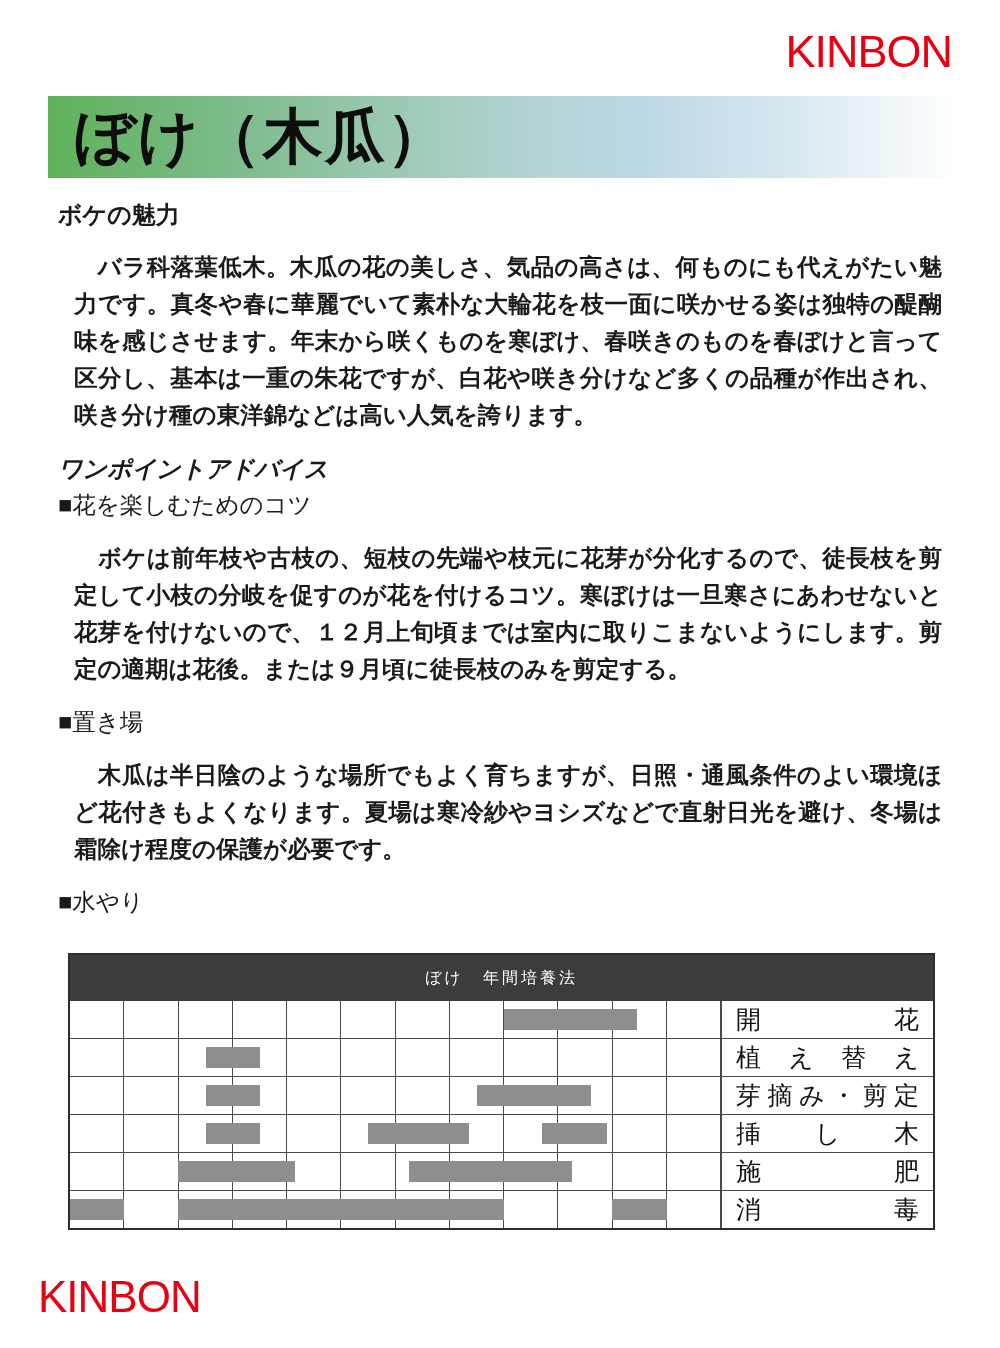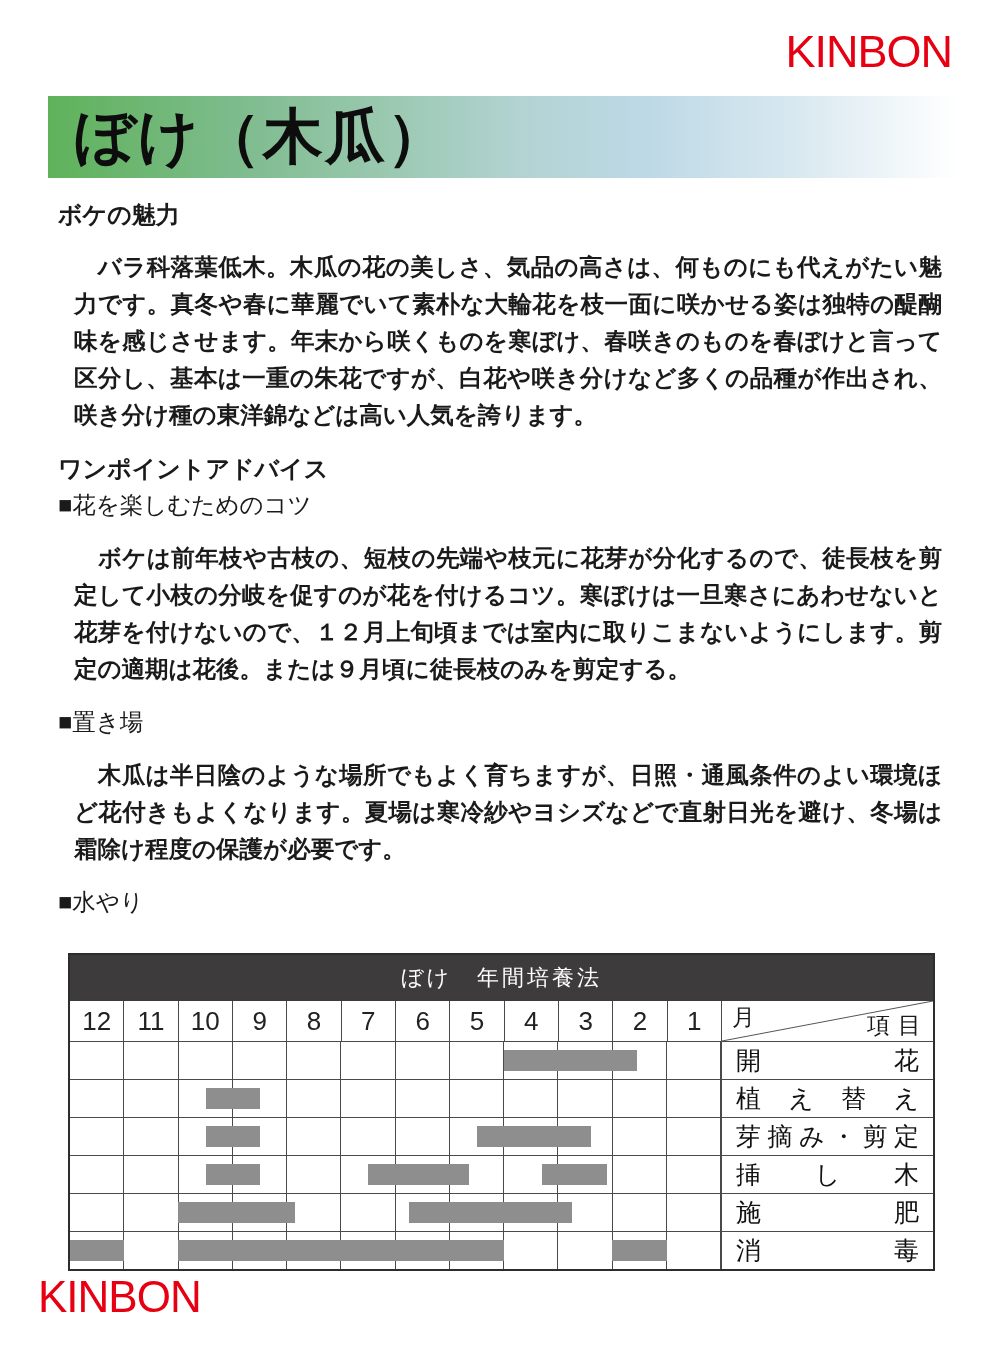--- a/index.html
+++ b/index.html
@@ -15,25 +15,25 @@
 
   .banner{position:absolute;top:96px;left:48px;width:910px;height:82px;box-sizing:border-box;
     background:linear-gradient(90deg,#5fb25a 0%,#7cbb8b 20%,#9cc9b2 38%,#b2d3d2 52%,#bdd9e6 66%,#d8e8f0 82%,#ffffff 100%);
     display:flex;align-items:center;padding-left:26px;}
   .banner h1{margin:0;font-family:"Liberation Serif","DejaVu Serif",serif;font-weight:700;font-size:60px;color:#0d0d0d;letter-spacing:2px;}
 
   .content{position:absolute;top:196px;left:58px;width:900px;font-size:23.5px;line-height:37px;}
   .content h2{font-size:24px;font-weight:700;margin:0;line-height:37px;}
   .content .sub{line-height:37px;}
   .content p{margin:16px;text-align:justify;font-weight:bold;}
-  .advice-h{margin-top:40px;}
+  .advice-h{margin-top:40px;font-style:italic;}
   .item-h{line-height:37px;}
 
   .gtable{position:absolute;top:953px;left:68px;width:867px;border:2px solid #2d2d2d;box-sizing:border-box;background:#fff;}
-  .ttitle{background:var(--thead);color:#ffffff;height:46px;display:flex;align-items:center;justify-content:center;font-size:22px;letter-spacing:3px;}
+  .ttitle{background:var(--thead);color:#ffffff;height:46px;display:flex;align-items:center;justify-content:center;font-size:16px;letter-spacing:3px;}
   .thead{display:flex;height:40px;border-bottom:1px solid var(--grid);}
   .months{display:flex;width:75.43%;}
   .mcell{flex:1;border-right:1px solid var(--grid);display:flex;align-items:center;justify-content:center;font-size:26px;color:#222;}
   .mcell:last-child{border-right:none;}
   .corner{width:24.57%;border-left:1px solid var(--grid);position:relative;box-sizing:border-box;}
   .corner svg{position:absolute;left:0;top:0;width:100%;height:100%;display:block;}
   .c-tl{position:absolute;left:10px;top:1px;font-size:23px;}
   .c-br{position:absolute;right:4px;bottom:0;font-size:23px;letter-spacing:8px;}
 
   .trow{display:flex;height:37px;border-bottom:1px solid var(--grid);}
@@ -64,43 +64,20 @@
         <div class="item-h">■花を楽しむためのコツ</div>
         <p>　ボケは前年枝や古枝の、短枝の先端や枝元に花芽が分化するので、徒長枝を剪定して小枝の分岐を促すのが花を付けるコツ。寒ぼけは一旦寒さにあわせないと花芽を付けないので、１２月上旬頃までは室内に取りこまないようにします。剪定の適期は花後。または９月頃に徒長枝のみを剪定する。</p>
         <div class="item-h">■置き場</div>
         <p>　木瓜は半日陰のような場所でもよく育ちますが、日照・通風条件のよい環境ほど花付きもよくなります。夏場は寒冷紗やヨシズなどで直射日光を避け、冬場は霜除け程度の保護が必要です。</p>
         <div class="item-h">■水やり</div>
       </div>
   </div>
 
   <div class="gtable">
     <div class="ttitle">ぼけ　年間培養法</div>
-    <div class="thead">
-      <div class="months" id="months-row">
-          <div class="mcell">12</div>
-          <div class="mcell">11</div>
-          <div class="mcell">10</div>
-          <div class="mcell">9</div>
-          <div class="mcell">8</div>
-          <div class="mcell">7</div>
-          <div class="mcell">6</div>
-          <div class="mcell">5</div>
-          <div class="mcell">4</div>
-          <div class="mcell">3</div>
-          <div class="mcell">2</div>
-          <div class="mcell">1</div>
-        </div>
-      <div class="corner">
-        <svg viewBox="0 0 100 40" preserveAspectRatio="none">
-          <line x1="0" y1="40" x2="100" y2="0" stroke="#555" stroke-width="1" vector-effect="non-scaling-stroke"></line>
-        </svg>
-        <span class="c-tl">月</span>
-        <span class="c-br">項目</span>
-      </div>
-    </div>
     <div id="table-body">
         <div class="trow">
           <div class="cells">
             <div class="cell"></div>
             <div class="cell"></div>
             <div class="cell"></div>
             <div class="cell"></div>
             <div class="cell"></div>
             <div class="cell"></div>
             <div class="cell"></div>

